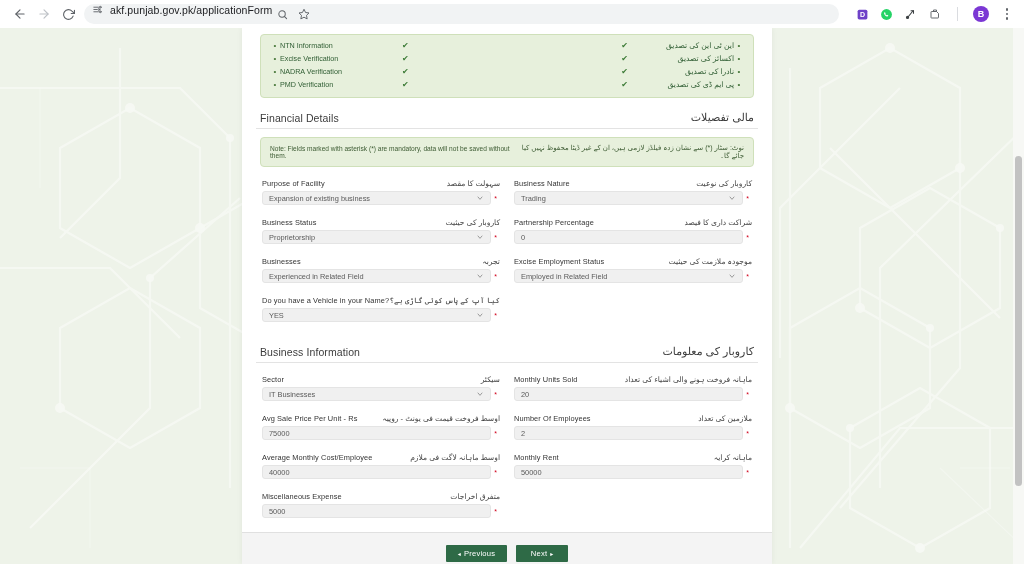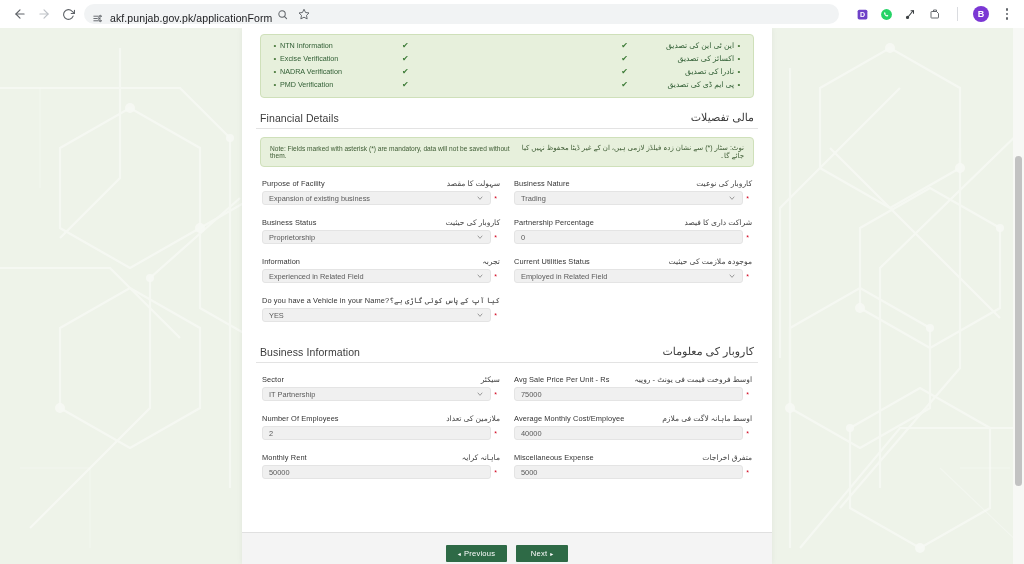--- a/index.html
+++ b/index.html
@@ -27,21 +27,21 @@
     flex: 0 0 auto;
     border-radius: 50%;
   }
   .nav-btn svg { display: block; }
   .nav-btn.disabled { color: #bdc1c6; }
   .omnibox {
     flex: 1 1 auto;
     height: 20px;
     background: #f1f3f4;
     border-radius: 11px;
-    display: flex; align-items: flex-end;
+    display: flex; align-items: flex-start;
     padding: 0 8px;
     margin: 0 6px 0 4px;
     min-width: 0;
   }
   .omnibox .site-icon { color: #5f6368; flex: 0 0 auto; margin-right: 7px; display:flex; }
   .url-text {
     font-size: 10.5px;
     color: #202124;
     white-space: nowrap; overflow: hidden; text-overflow: ellipsis;
     letter-spacing: .1px;
@@ -475,39 +475,39 @@
           <div class="field-row">
             <div class="control">
               <span class="val">0</span>
             </div>
             <span class="req">*</span>
           </div>
         </div>
 
         <div class="field">
           <div class="field-head">
-            <span class="lbl">Information</span>
+            <span class="lbl">Businesses</span>
             <span class="lbl-ur">تجربہ</span>
           </div>
           <div class="field-row">
             <div class="control">
               <span class="val">Experienced in Related Field</span>
               <span class="chev">
                   <svg width="8" height="8" viewBox="0 0 24 24" fill="none" stroke="currentColor" stroke-width="2.6" stroke-linecap="round" stroke-linejoin="round">
                     <polyline points="6 9 12 16 18 9"></polyline>
                   </svg>
                 </span>
             </div>
             <span class="req">*</span>
           </div>
         </div>
 
         <div class="field">
           <div class="field-head">
-            <span class="lbl">Current Utilities Status</span>
+            <span class="lbl">Excise Employment Status</span>
             <span class="lbl-ur">موجودہ ملازمت کی حیثیت</span>
           </div>
           <div class="field-row">
             <div class="control">
               <span class="val">Employed in Related Field</span>
               <span class="chev">
                   <svg width="8" height="8" viewBox="0 0 24 24" fill="none" stroke="currentColor" stroke-width="2.6" stroke-linecap="round" stroke-linejoin="round">
                     <polyline points="6 9 12 16 18 9"></polyline>
                   </svg>
                 </span>
@@ -544,31 +544,43 @@
 
       <div class="form-grid">
 
         <div class="field">
           <div class="field-head">
             <span class="lbl">Sector</span>
             <span class="lbl-ur">سیکٹر</span>
           </div>
           <div class="field-row">
             <div class="control">
-              <span class="val">IT Partnership</span>
+              <span class="val">IT Businesses</span>
               <span class="chev">
                   <svg width="8" height="8" viewBox="0 0 24 24" fill="none" stroke="currentColor" stroke-width="2.6" stroke-linecap="round" stroke-linejoin="round">
                     <polyline points="6 9 12 16 18 9"></polyline>
                   </svg>
                 </span>
             </div>
             <span class="req">*</span>
           </div>
         </div>
 
+        <div class="field">
+          <div class="field-head">
+            <span class="lbl">Monthly Units Sold</span>
+            <span class="lbl-ur">ماہانہ فروخت ہونے والی اشیاء کی تعداد</span>
+          </div>
+          <div class="field-row">
+            <div class="control">
+              <span class="val">20</span>
+            </div>
+            <span class="req">*</span>
+          </div>
+        </div>
 
         <div class="field">
           <div class="field-head">
             <span class="lbl">Avg Sale Price Per Unit - Rs</span>
             <span class="lbl-ur">اوسط فروخت قیمت فی یونٹ - روپیہ</span>
           </div>
           <div class="field-row">
             <div class="control">
               <span class="val">75000</span>
             </div>

